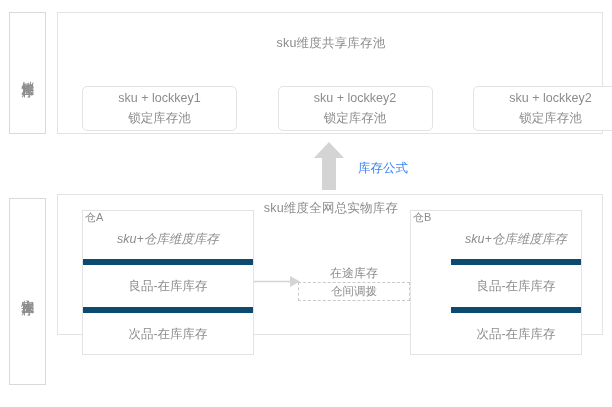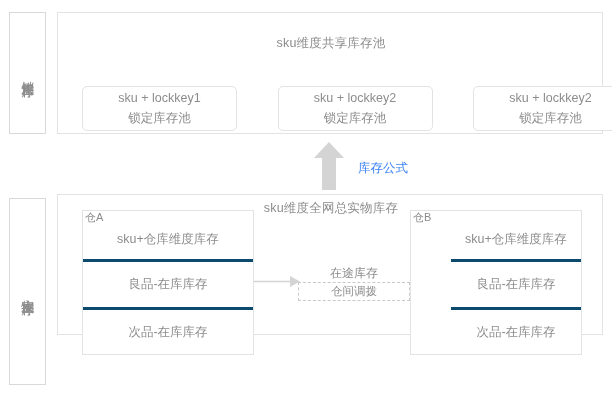--- a/index.html
+++ b/index.html
@@ -120,22 +120,22 @@
   .wh-cell {
     height: 48px;
     box-sizing: border-box;
     display: flex;
     align-items: center;
     justify-content: center;
     font-size: 12.5px;
     color: #8c8c8c;
     white-space: nowrap;
   }
-  .wh-cell + .wh-cell { border-top: 3px solid #0c4a6e; }
-  .wh-cell.first { padding-top: 9px; height: 48px; }
+  .wh-cell + .wh-cell { border-top: 6px solid #0c4a6e; }
+  .wh-cell.first { padding-top: 9px; height: 48px; font-style: italic; }
 
   
   #transit-wrap {
     position: absolute;
     left: 240px;
     top: 70px;
     width: 112px;
     height: 36px;
   }
   #transit-label {

